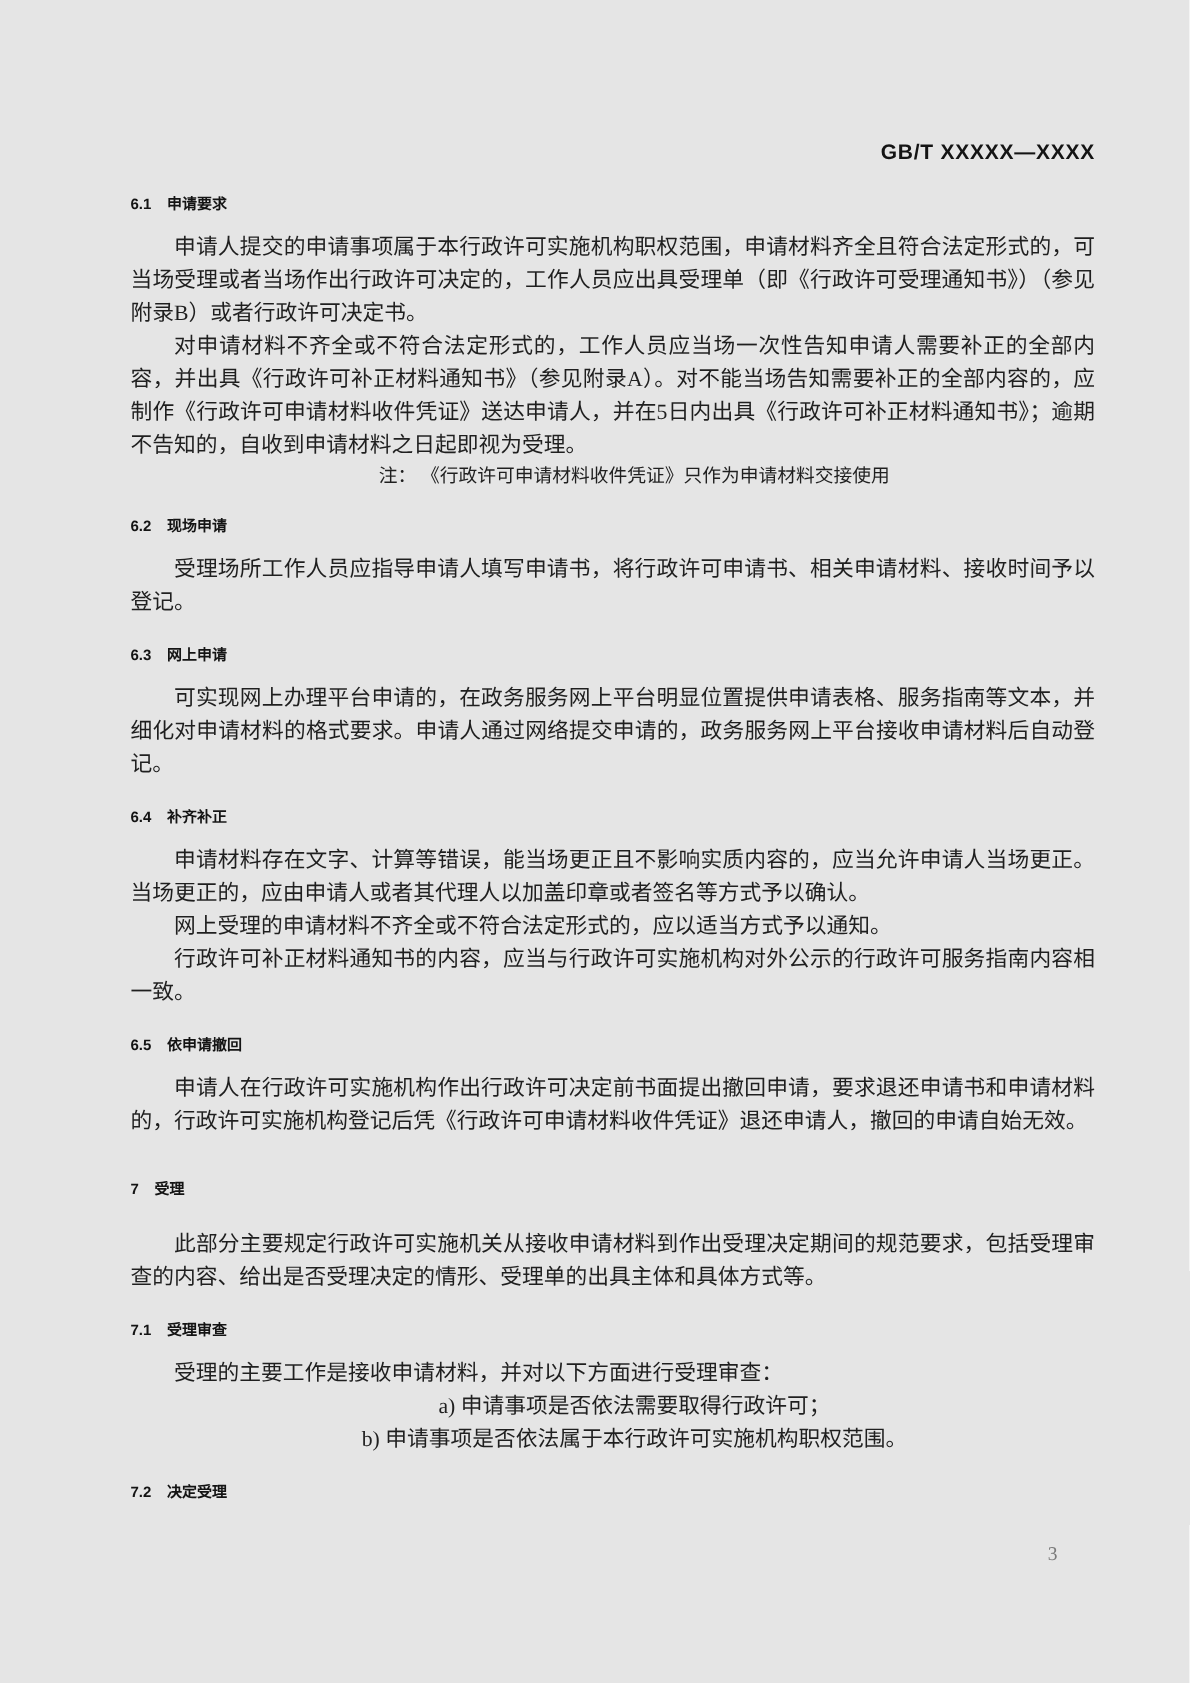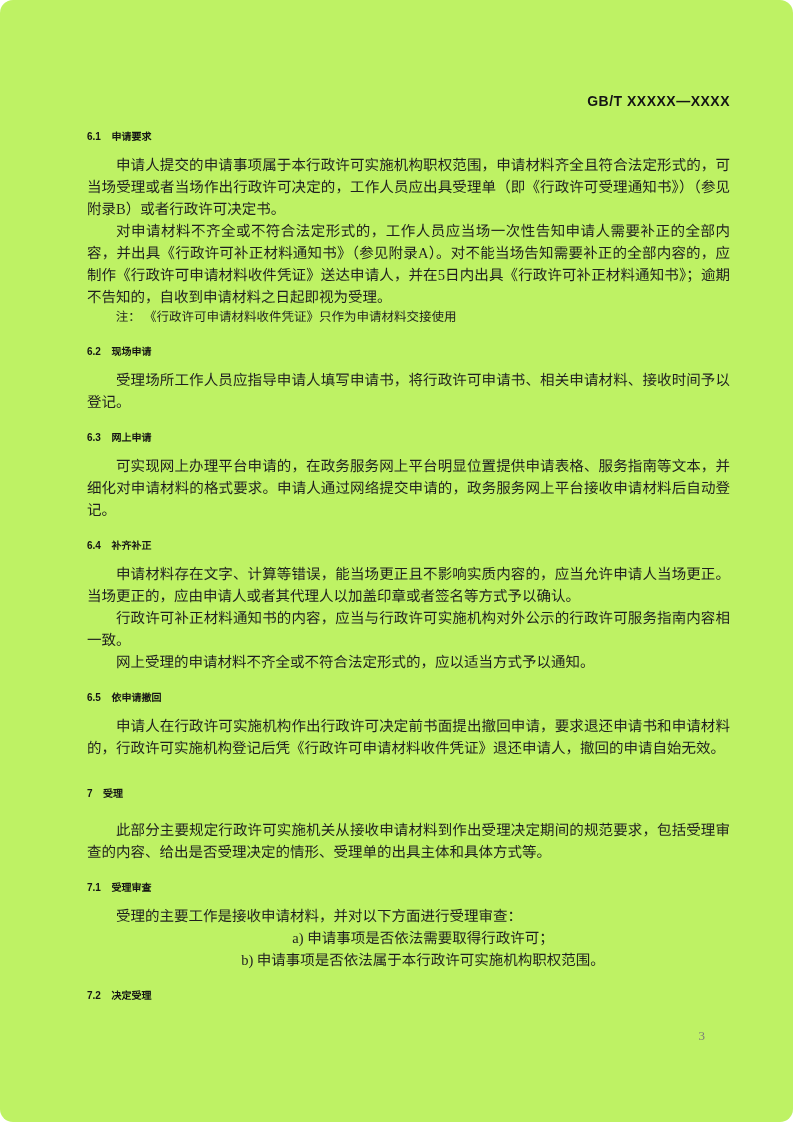--- a/index.html
+++ b/index.html
@@ -5,28 +5,27 @@
   html, body {
     margin: 0;
     padding: 0;
     background: #ffffff;
   }
   .page {
     position: relative;
     width: 793px;
     height: 1122px;
     margin: 0 auto;
-    background: #bef264;
+    background: #e5e5e5;
     box-sizing: border-box;
     padding: 90px 63px 0 87px;
     color: #1f1f1f;
     font-family: "Liberation Serif", "DejaVu Serif", serif;
     font-size: 14.5px;
     overflow: hidden;
-    border-radius: 13px;
   }
   .doc-header {
     text-align: right;
     font-family: "Liberation Sans", "DejaVu Sans", sans-serif;
     font-weight: bold;
     font-size: 14px;
     line-height: 22px;
     letter-spacing: 0.5px;
     color: #141414;
   }
@@ -45,21 +44,21 @@
     line-height: 22px;
     text-align: justify;
     text-indent: 2em;
   }
   p.item { text-align: center; }
   p.note {
     margin: 0;
     font-size: 12.5px;
     line-height: 19px;
     text-indent: 2.3em;
-    text-align: left;
+    text-align: center;
   }
   .page-number {
     position: absolute;
     top: 1028px;
     right: 88px;
     font-family: "Liberation Serif", "DejaVu Serif", serif;
     font-size: 13px;
     color: #7a7a7a;
     line-height: 16px;
   }
@@ -74,22 +73,22 @@
       <div class="heading h2"><span class="hnum">6.1</span><span class="htitle">申请要求</span></div>
       <p class="para">申请人提交的申请事项属于本行政许可实施机构职权范围，申请材料齐全且符合法定形式的，可当场受理或者当场作出行政许可决定的，工作人员应出具受理单（即《行政许可受理通知书》）（参见附录B）或者行政许可决定书。</p>
       <p class="para">对申请材料不齐全或不符合法定形式的，工作人员应当场一次性告知申请人需要补正的全部内容，并出具《行政许可补正材料通知书》（参见附录A）。对不能当场告知需要补正的全部内容的，应制作《行政许可申请材料收件凭证》送达申请人，并在5日内出具《行政许可补正材料通知书》；逾期不告知的，自收到申请材料之日起即视为受理。</p>
       <p class="note">注： 《行政许可申请材料收件凭证》只作为申请材料交接使用</p>
       <div class="heading h2"><span class="hnum">6.2</span><span class="htitle">现场申请</span></div>
       <p class="para">受理场所工作人员应指导申请人填写申请书，将行政许可申请书、相关申请材料、接收时间予以登记。</p>
       <div class="heading h2"><span class="hnum">6.3</span><span class="htitle">网上申请</span></div>
       <p class="para">可实现网上办理平台申请的，在政务服务网上平台明显位置提供申请表格、服务指南等文本，并细化对申请材料的格式要求。申请人通过网络提交申请的，政务服务网上平台接收申请材料后自动登记。</p>
       <div class="heading h2"><span class="hnum">6.4</span><span class="htitle">补齐补正</span></div>
       <p class="para">申请材料存在文字、计算等错误，能当场更正且不影响实质内容的，应当允许申请人当场更正。当场更正的，应由申请人或者其代理人以加盖印章或者签名等方式予以确认。</p>
+      <p class="para">网上受理的申请材料不齐全或不符合法定形式的，应以适当方式予以通知。</p>
       <p class="para">行政许可补正材料通知书的内容，应当与行政许可实施机构对外公示的行政许可服务指南内容相一致。</p>
-      <p class="para">网上受理的申请材料不齐全或不符合法定形式的，应以适当方式予以通知。</p>
       <div class="heading h2"><span class="hnum">6.5</span><span class="htitle">依申请撤回</span></div>
       <p class="para">申请人在行政许可实施机构作出行政许可决定前书面提出撤回申请，要求退还申请书和申请材料的，行政许可实施机构登记后凭《行政许可申请材料收件凭证》退还申请人，撤回的申请自始无效。</p>
       <div class="heading h1"><span class="hnum">7</span><span class="htitle">受理</span></div>
       <p class="para">此部分主要规定行政许可实施机关从接收申请材料到作出受理决定期间的规范要求，包括受理审查的内容、给出是否受理决定的情形、受理单的出具主体和具体方式等。</p>
       <div class="heading h2"><span class="hnum">7.1</span><span class="htitle">受理审查</span></div>
       <p class="para">受理的主要工作是接收申请材料，并对以下方面进行受理审查：</p>
       <p class="item">a) 申请事项是否依法需要取得行政许可；</p>
       <p class="item">b) 申请事项是否依法属于本行政许可实施机构职权范围。</p>
       <div class="heading h2"><span class="hnum">7.2</span><span class="htitle">决定受理</span></div>
     </div>

